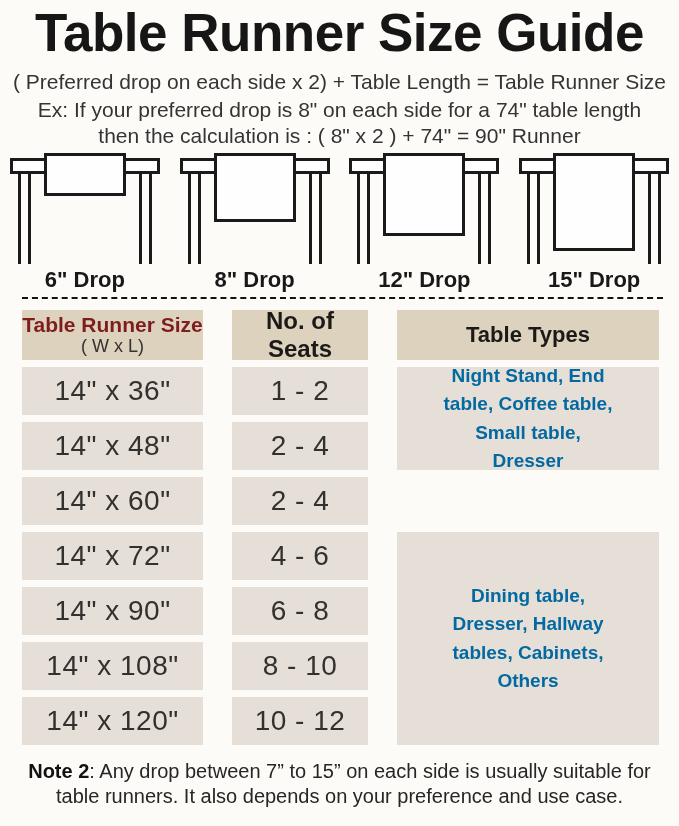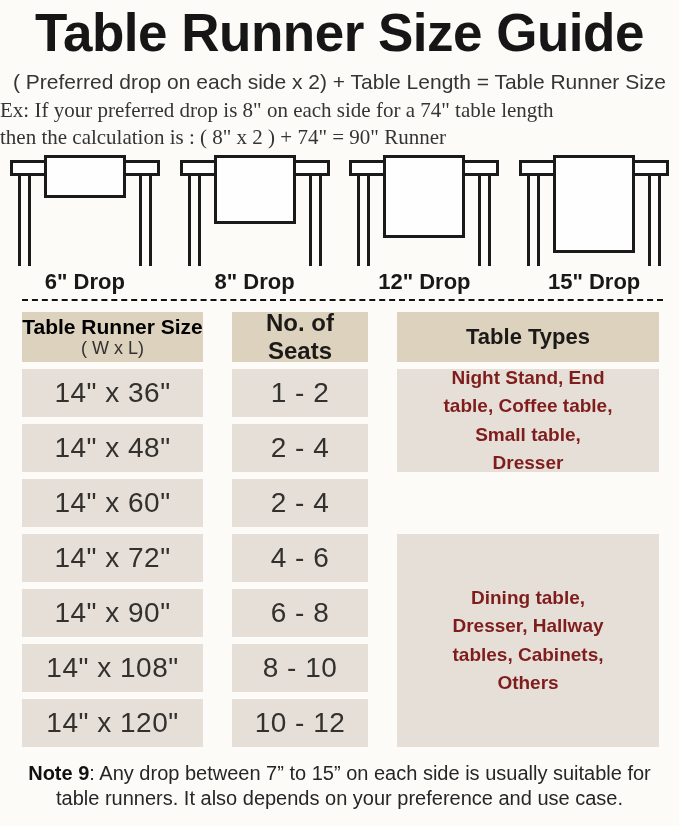--- a/index.html
+++ b/index.html
@@ -21,21 +21,21 @@
     letter-spacing: -0.5px;
     color: #161616;
   }
   .formula {
     margin-top: 7px;
     text-align: center;
     font-size: 21px;
     color: #343434;
     white-space: nowrap;
   }
-  .example { margin-top: 4px; text-align: left; font-size: 21px; color: #343434; font-family: Liberation Serif, serif; }
+  .example { margin-top: 4px; text-align: center; font-size: 21px; color: #343434; }
   .example.second { margin-top: 2px; }
 
   .illustrations { display: flex; margin-top: 4px; }
   .figure { width: 169.75px; display: flex; flex-direction: column; align-items: center; }
   .figure svg { display: block; width: 170px; height: 114px; }
   .figure-label { margin-top: 1px; font-size: 22px; font-weight: bold; color: #181818; }
 
   .dashed-divider {
     margin: 4px 16px 0 22px;
     border-top: 2px dashed #121212;
@@ -51,26 +51,26 @@
     grid-template-rows: 50px repeat(7, 48px);
     row-gap: 7px;
   }
   .cell {
     display: flex; flex-direction: column;
     align-items: center; justify-content: center;
     text-align: center;
   }
   .header-cell { background: #ddd2bd; }
   .data-cell   { background: #e5dfd8; }
-  .hdr-line1 { font-size: 21px; font-weight: bold; color: #000000; }
+  .hdr-line1 { font-size: 21px; font-weight: bold; color: #7f1d1d; }
   .hdr-line2 { font-size: 18px; color: #34322f; margin-top: -1px; }
   .hdr-seats { font-size: 24px; font-weight: bold; color: #1b1a18; }
   .hdr-types { font-size: 22px; font-weight: bold; color: #1b1a18; }
   .size-val, .seats-val { font-size: 28px; color: #33312e; letter-spacing: 0.5px; }
-  .type-cell { font-size: 19px; font-weight: bold; line-height: 1.5; padding: 0 44px; color: #7f1d1d; }
+  .type-cell { font-size: 19px; font-weight: bold; line-height: 1.5; padding: 0 44px; color: #0369a1; }
 
   .notes { margin: 14px 8px 0; text-align: center; font-size: 20px; line-height: 25px; color: #262626; }
   .notes b { color: #111; }
 </style>
 </head>
 <body>
 
 <div class="page">
   <div class="title">Table Runner Size Guide</div>
   <div class="formula">( Preferred drop on each side x 2) + Table Length = Table Runner Size</div>
@@ -173,15 +173,15 @@
         <div class="size-val">14" x 120"</div>
       </div>
       <div class="cell data-cell" style="grid-area: 8 / 2;">
         <div class="seats-val">10 - 12</div>
       </div>
       <div class="cell data-cell type-cell" style="grid-area: 2 / 3 / span 2;">Night Stand, End table, Coffee table, Small table, Dresser</div>
       <div class="cell data-cell type-cell" style="grid-area: 5 / 3 / span 4;">Dining table, Dresser, Hallway tables, Cabinets, Others</div>
     </div>
 
   <div class="notes" id="notes">
-      <div><b>Note 9</b><span>: Any drop between 7” to 15” on each side is usually suitable for table runners. It also depends on your preference and use case.</span></div>
+      <div><b>Note 2</b><span>: Any drop between 7” to 15” on each side is usually suitable for table runners. It also depends on your preference and use case.</span></div>
     </div>
 </div>
 
 </body></html>

